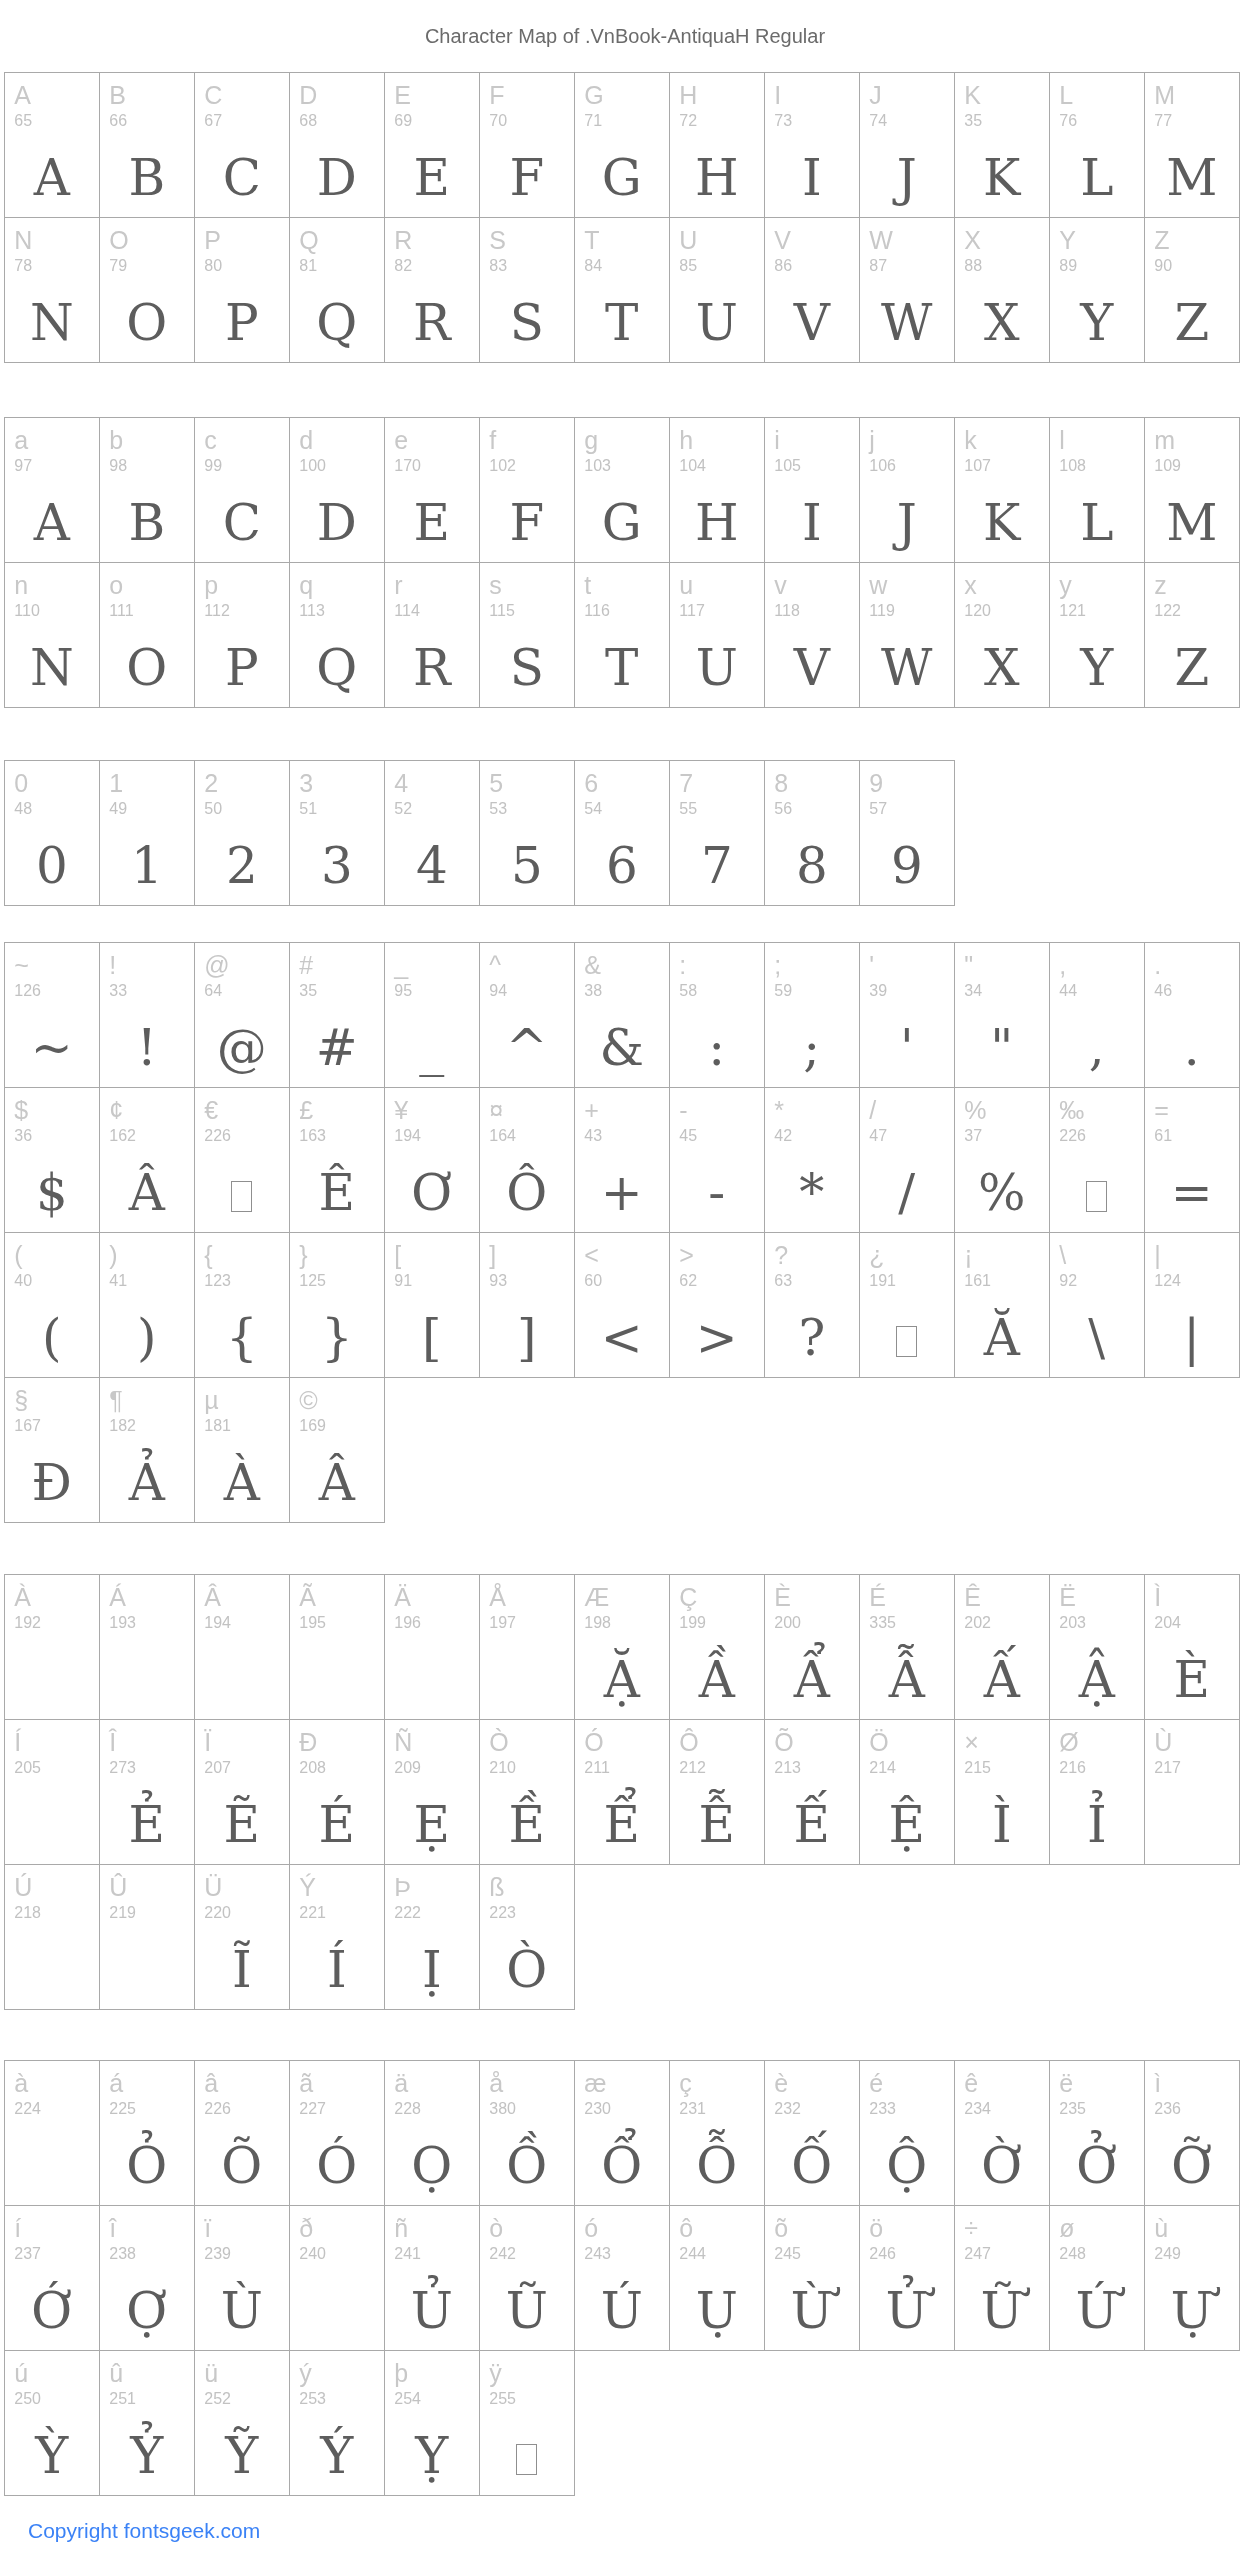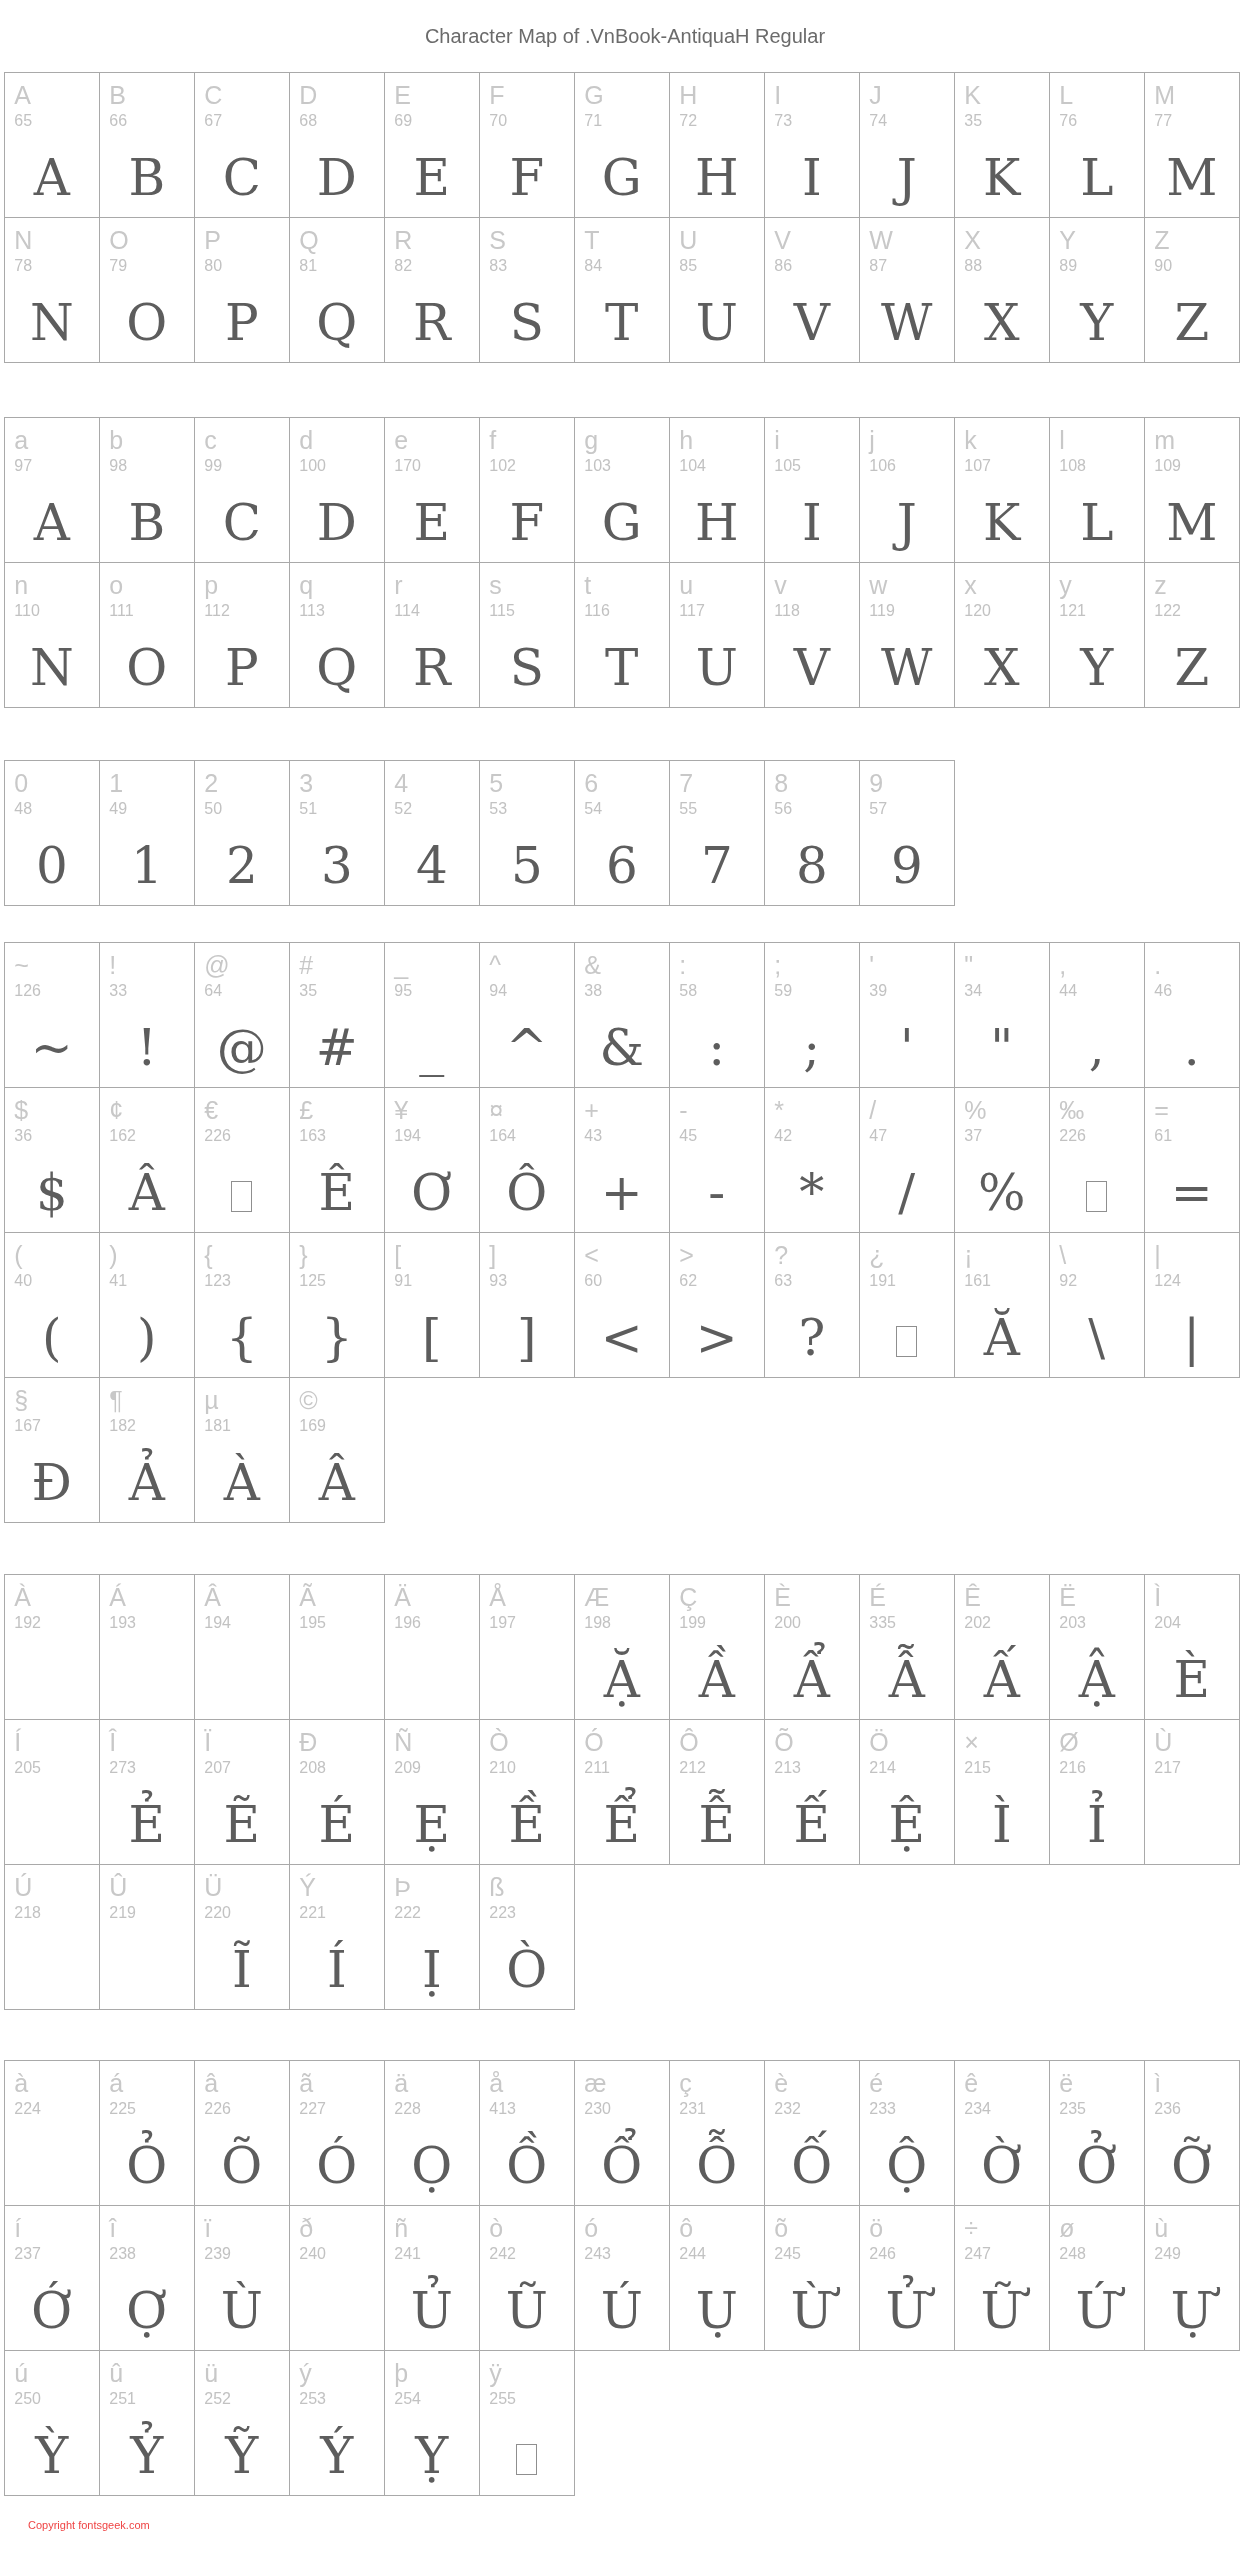--- a/index.html
+++ b/index.html
@@ -12,21 +12,21 @@
   .g-gap38{margin-top:36px;}
   .g-gap53{margin-top:51px;}
   .g-gap52{margin-top:50px;}
   .row{display:flex;border-left:1px solid #a9a9a9;width:-moz-max-content;width:max-content;}
   .cell{position:relative;width:94px;height:144px;border-right:1px solid #a9a9a9;border-bottom:1px solid #a9a9a9;background:#ffffff;}
   .label{position:absolute;top:8.6px;left:9.5px;font-size:25px;line-height:1.1;color:#c8c8c8;}
   .code{position:absolute;top:40px;left:9.5px;font-size:16px;line-height:1;color:#c2c2c2;}
   .glyph{position:absolute;left:0;right:0;top:57px;height:73px;display:flex;align-items:flex-end;justify-content:center;
          font-family:"DejaVu Serif","Liberation Serif",serif;font-size:50px;line-height:1;color:#5d5d5d;}
   .notdef-box{display:inline-block;width:19px;height:29px;border:1px solid #8f8f8f;margin-bottom:5.7px;}
-  .footer{margin:23px 0 0 28px;font-size:11px;color:#ef4444;}
+  .footer{margin:23px 0 0 28px;font-size:21px;color:#3b82f6;}
 </style>
 </head>
 <body>
 
 <div class="page-title">Character Map of .VnBook-AntiquaH Regular</div>
 
 <div class="grid g-top">
     <div class="row">
       <div class="cell">
         <span class="label">A</span>
@@ -773,21 +773,21 @@
         <span class="code">227</span>
         <span class="glyph">Ó</span>
       </div>
       <div class="cell">
         <span class="label">ä</span>
         <span class="code">228</span>
         <span class="glyph">Ọ</span>
       </div>
       <div class="cell">
         <span class="label">å</span>
-        <span class="code">413</span>
+        <span class="code">380</span>
         <span class="glyph">Ồ</span>
       </div>
       <div class="cell">
         <span class="label">æ</span>
         <span class="code">230</span>
         <span class="glyph">Ổ</span>
       </div>
       <div class="cell">
         <span class="label">ç</span>
         <span class="code">231</span>

